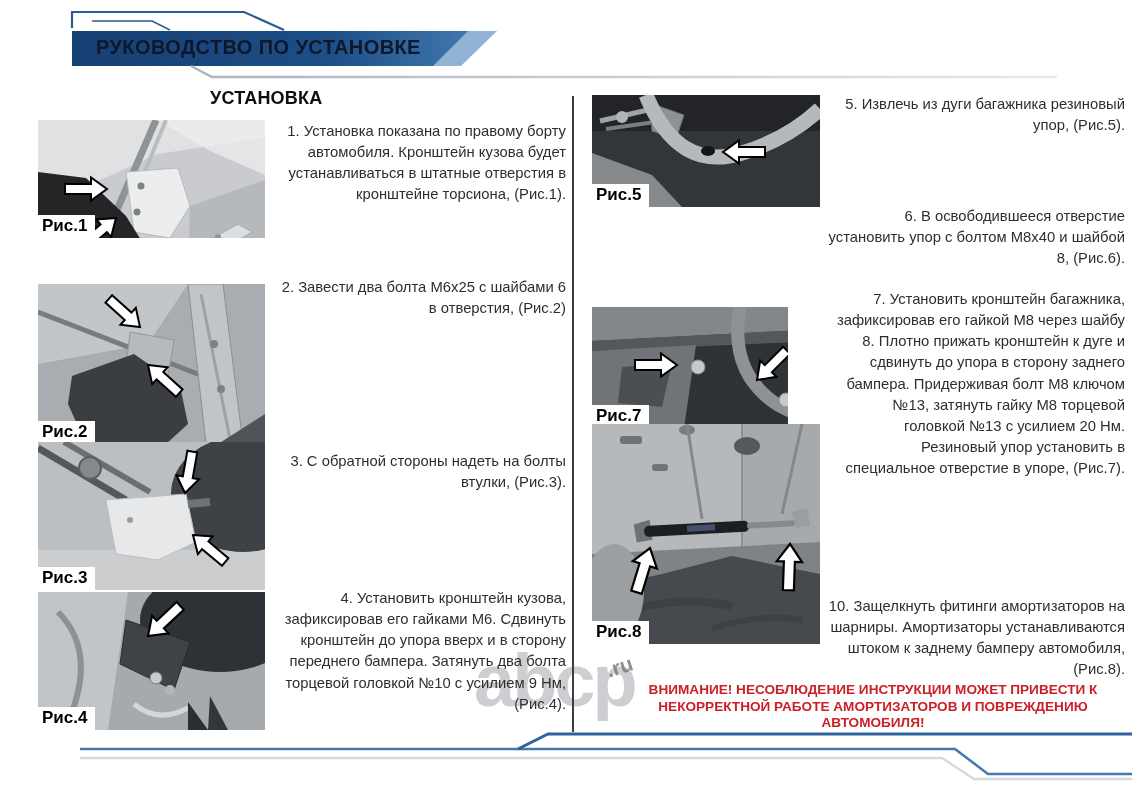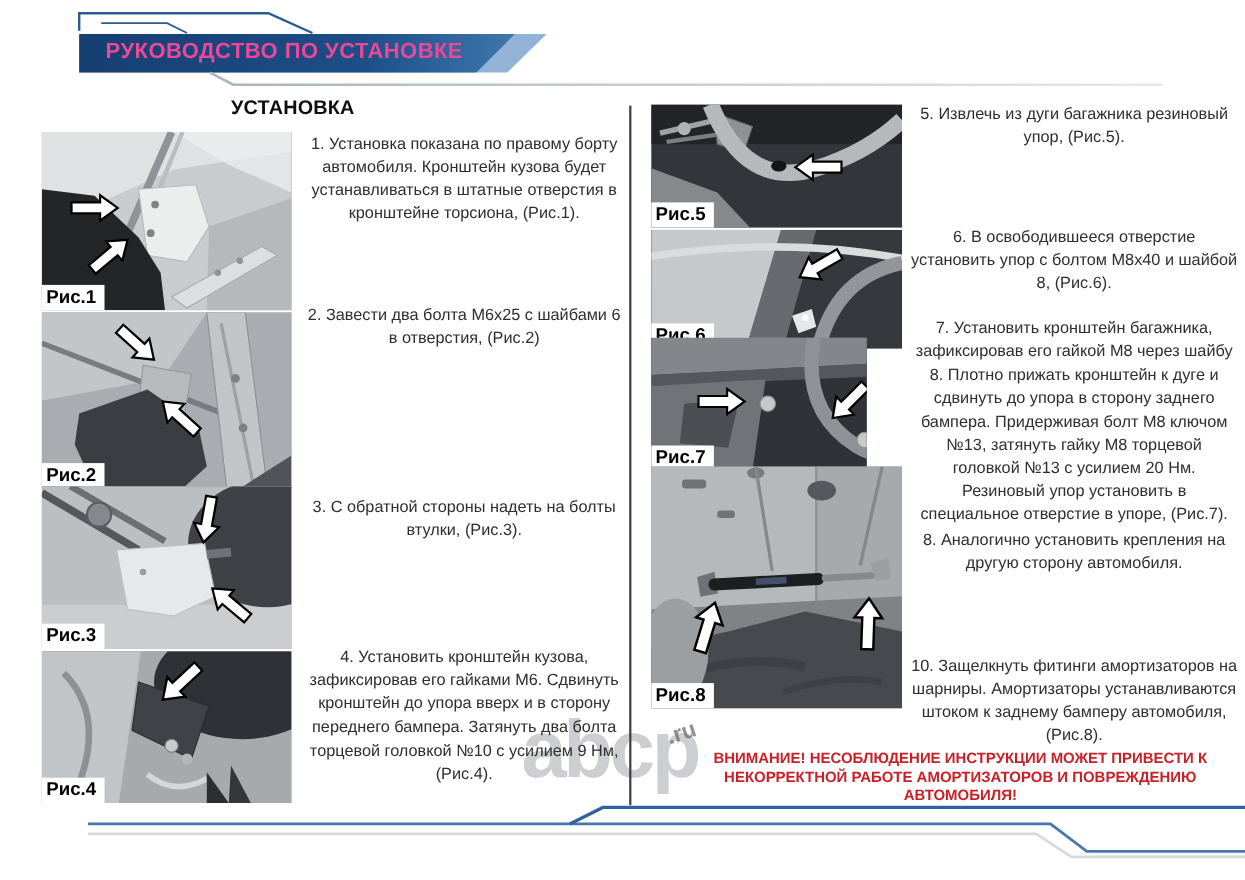--- a/index.html
+++ b/index.html
@@ -3,38 +3,38 @@
 <meta charset="utf-8">
 <style>
   html,body{margin:0;padding:0;background:#ffffff;}
   #page{
     position:relative;width:1132px;height:800px;background:#ffffff;
     overflow:hidden;font-family:"Liberation Sans",sans-serif;
   }
   .abs{position:absolute;}
   
   #banner-title{
-    left:96px;top:36px;font-size:20px;font-weight:700;color:#ec4899;
+    left:96px;top:36px;font-size:20px;font-weight:700;color:#0f172a;
     letter-spacing:.4px;white-space:nowrap;z-index:3;
   }
   #section-title{
     left:210px;top:88px;font-size:18px;font-weight:700;color:#0e0e0e;
     letter-spacing:.2px;z-index:2;
   }
   
   .photo{overflow:hidden;z-index:1;background:#9a9ea2;text-align:right;}
   .photo svg{display:block;}
   .fig-label{
     position:absolute;left:0;bottom:0;background:#ffffff;color:#000;
     font-size:17px;font-weight:700;padding:1px 8px 2px 4px;line-height:1.2;
   }
   
   .step{
     font-size:14.8px;line-height:1.43;color:#2e2e2e;z-index:2;
-    text-align:center;
+    text-align:right;
   }
   #warning{
     left:620px;top:682px;width:506px;text-align:center;
     font-size:13.6px;font-weight:700;color:#cb2027;line-height:1.22;z-index:2;
   }
   #divider{left:572px;top:96px;width:2px;height:636px;background:#3d3d3d;z-index:1;}
   
   #wm-main{
     left:474px;top:644px;font-size:74px;font-weight:700;color:#a8acb0;
     opacity:.58;letter-spacing:-3px;z-index:1;line-height:1;
@@ -75,21 +75,21 @@
   </svg>
   <div class="abs" id="banner-title">РУКОВОДСТВО ПО УСТАНОВКЕ</div>
 
   <div class="abs" id="section-title">УСТАНОВКА</div>
 
   <div class="abs" id="wm-main">abcp</div>
   <div class="abs" id="wm-suffix">.ru</div>
 
   <div class="abs" id="divider"></div>
 
-  <div class="abs photo" style="left:38px;top:120px;width:227px;height:162px">
+  <div class="abs photo" style="left:38px;top:120px;width:227px;height:118px">
     <svg width="227" height="162" viewBox="0 0 227 162">
       <rect width="227" height="162" fill="#c9cbce"></rect>
       <polygon points="0,0 227,0 227,18 120,34 40,70 0,95" fill="#dfe1e3"></polygon>
       <polygon points="120,0 227,0 227,55 170,30" fill="#eef0f1" opacity=".7"></polygon>
       <polygon points="152,86 227,60 227,162 150,162" fill="#a9adb0" opacity=".6"></polygon>
       <line x1="118" y1="0" x2="78" y2="92" stroke="#8f9397" stroke-width="7"></line>
       <line x1="128" y1="0" x2="95" y2="80" stroke="#b9bdc0" stroke-width="4"></line>
       <polygon points="88,52 140,48 152,86 132,118 96,112" fill="#eceeee" stroke="#b6b9bc"></polygon>
       <circle cx="103" cy="66" r="3.5" fill="#7e8286"></circle>
       <circle cx="99" cy="92" r="3.5" fill="#7e8286"></circle>
@@ -164,33 +164,20 @@
       <line x1="14" y1="34" x2="70" y2="26" stroke="#7a7e82" stroke-width="4"></line>
       <polygon points="58,8 92,20 84,44 60,36" fill="#8e9295" stroke="#6a6e71"></polygon>
       <circle cx="30" cy="22" r="6" fill="#b1b4b7"></circle>
       <path d="M54,0 Q86,78 150,58 Q196,44 228,14" fill="none" stroke="#b6b9bc" stroke-width="15"></path>
       <ellipse cx="116" cy="56" rx="7" ry="5" fill="#141517"></ellipse>
       <use href="#arrow" transform="translate(131,57) rotate(180)" fill="#fff" stroke="#000" stroke-width="2"></use>
     </svg>
     <div class="fig-label">Рис.5</div>
   </div>
 
-  <div class="abs photo" style="left:592px;top:209px;width:228px;height:108px">
-    <svg width="228" height="108" viewBox="0 0 228 108">
-      <rect width="228" height="108" fill="#35383c"></rect>
-      <polygon points="0,0 118,0 86,108 0,108" fill="#c6c9cb"></polygon>
-      <polygon points="118,0 150,0 120,108 86,108" fill="#9a9ea1" opacity=".5"></polygon>
-      <path d="M0,24 Q120,6 228,26" fill="none" stroke="#d9dbdd" stroke-width="7"></path>
-      <path d="M152,108 Q168,42 228,30" fill="none" stroke="#92969a" stroke-width="13"></path>
-      <polygon points="128,78 146,72 150,88 134,94" fill="#eff1f2" opacity=".95"></polygon>
-      <circle cx="140" cy="80" r="3" fill="#ffffff"></circle>
-      <use href="#arrow" transform="translate(135,43) rotate(150)" fill="#fff" stroke="#000" stroke-width="2"></use>
-    </svg>
-    <div class="fig-label">Рис.6</div>
-  </div>
 
   <div class="abs photo" style="left:592px;top:307px;width:196px;height:121px">
     <svg width="228" height="121" viewBox="0 0 228 121">
       <rect width="228" height="121" fill="#2f3236"></rect>
       <polygon points="0,0 228,0 228,22 0,34" fill="#83878b"></polygon>
       <polygon points="0,34 228,22 228,34 0,44" fill="#5e6266" opacity=".8"></polygon>
       <polygon points="0,44 104,38 92,121 0,121" fill="#707478"></polygon>
       <polygon points="30,60 80,56 70,100 26,96" fill="#4b4e52"></polygon>
       <path d="M148,0 Q136,66 186,98 Q206,110 228,110" fill="none" stroke="#8e9296" stroke-width="13"></path>
       <circle cx="106" cy="60" r="7" fill="#c6c8ca" stroke="#8a8e91"></circle>
@@ -231,21 +218,20 @@
   </div>
 
   <div class="abs step" style="left:278px;top:121px;width:288px">1. Установка показана по правому борту автомобиля. Кронштейн кузова будет устанавливаться в штатные отверстия в кронштейне торсиона, (Рис.1).</div>
   <div class="abs step" style="left:278px;top:277px;width:288px">2. Завести два болта М6х25 с шайбами 6 в отверстия, (Рис.2)</div>
   <div class="abs step" style="left:278px;top:451px;width:288px">3. С обратной стороны надеть на болты втулки, (Рис.3).</div>
   <div class="abs step" style="left:278px;top:588px;width:288px">4. Установить кронштейн кузова, зафиксировав его гайками М6. Сдвинуть кронштейн до упора вверх и в сторону переднего бампера. Затянуть два болта торцевой головкой №10 с усилием 9 Нм, (Рис.4).</div>
 
   <div class="abs step" style="left:828px;top:94px;width:297px">5. Извлечь из дуги багажника резиновый упор, (Рис.5).</div>
   <div class="abs step" style="left:828px;top:206px;width:297px">6. В освободившееся отверстие установить упор с болтом М8х40 и шайбой 8, (Рис.6).</div>
   <div class="abs step" style="left:828px;top:289px;width:297px">7. Установить кронштейн багажника, зафиксировав его гайкой М8 через шайбу 8. Плотно прижать кронштейн к дуге и сдвинуть до упора в сторону заднего бампера. Придерживая болт М8 ключом №13, затянуть гайку М8 торцевой головкой №13 с усилием 20 Нм. Резиновый упор установить в специальное отверстие в упоре, (Рис.7).</div>
-  <div class="abs step" style="left:828px;top:481px;width:297px">8. Аналогично установить крепления на другую сторону автомобиля.</div>
   <div class="abs step" style="left:828px;top:596px;width:297px">10. Защелкнуть фитинги амортизаторов на шарниры. Амортизаторы устанавливаются штоком к заднему бамперу автомобиля, (Рис.8).</div>
 
   <div class="abs" id="warning">ВНИМАНИЕ! НЕСОБЛЮДЕНИЕ ИНСТРУКЦИИ МОЖЕТ ПРИВЕСТИ К НЕКОРРЕКТНОЙ РАБОТЕ АМОРТИЗАТОРОВ И ПОВРЕЖДЕНИЮ АВТОМОБИЛЯ!</div>
 
   <svg class="abs" style="left:0;top:720px;z-index:2" width="1132" height="80" viewBox="0 0 1132 80">
     <path d="M80,38 H942 L974,59 H1132" fill="none" stroke="#d7dade" stroke-width="2.5"></path>
     <path d="M80,29 H955 L988,54 H1132" fill="none" stroke="#4678ac" stroke-width="2.5"></path>
     <path d="M518,29 L548,14 H1132" fill="none" stroke="#2f639d" stroke-width="3"></path>
   </svg>
 

